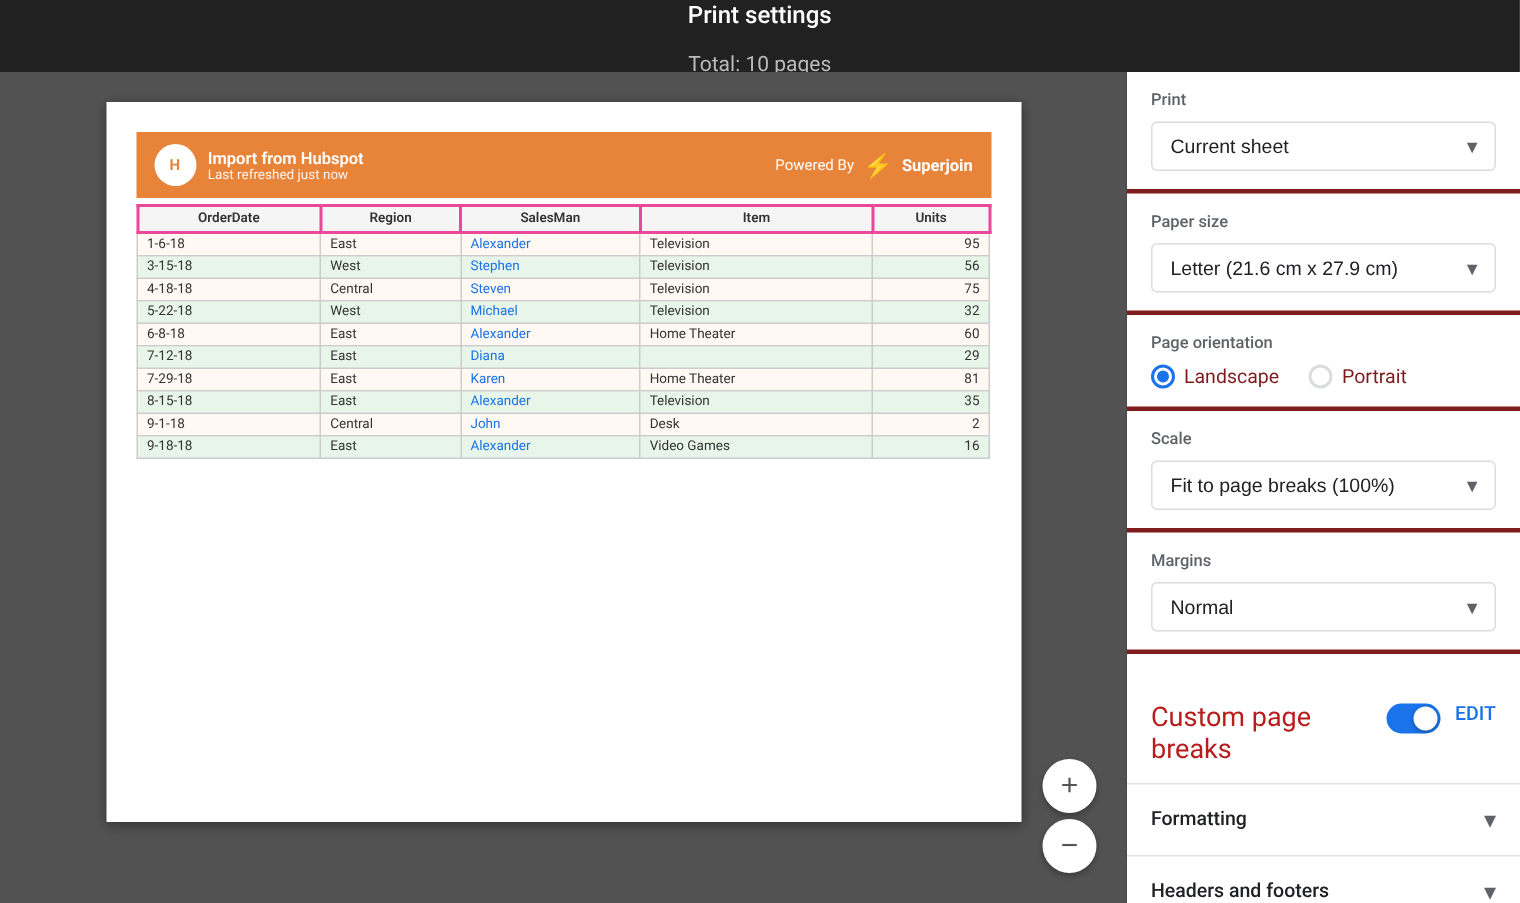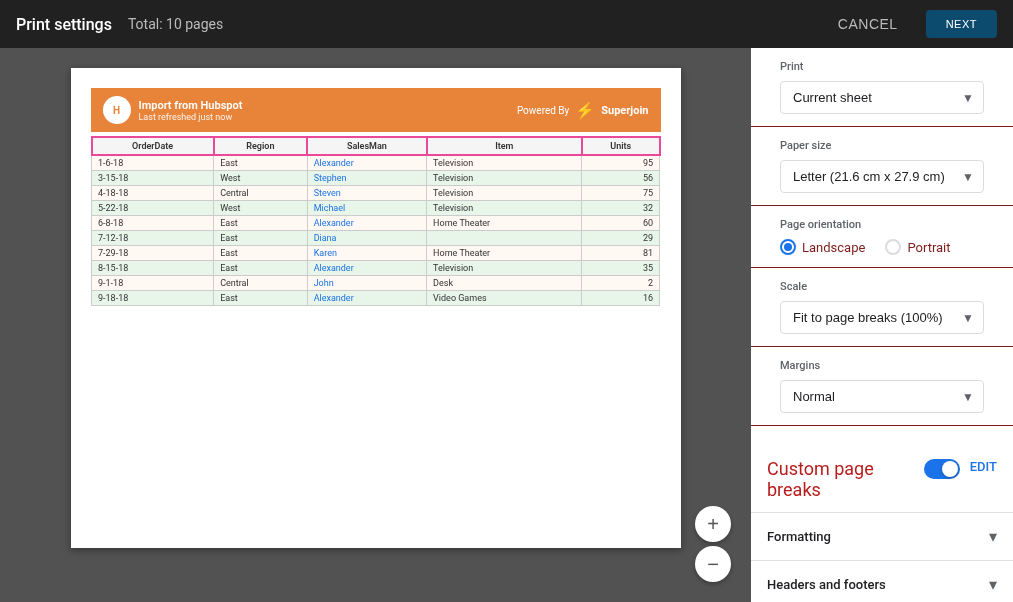--- a/index.html
+++ b/index.html
@@ -15,20 +15,21 @@
 
     
     .header {
       background: #212121;
       height: 48px;
       display: flex;
       align-items: center;
       padding: 0 16px;
       flex-shrink: 0;
       gap: 16px;
+      flex-direction: column;
     }
     .header-title {
       color: #fff;
       font-size: 16px;
       font-weight: 500;
     }
     .header-subtitle {
       color: #bbb;
       font-size: 14px;
     }
@@ -173,22 +174,22 @@
     
     .settings-panel {
       width: 262px;
       background: #fff;
       overflow-y: auto;
       flex-shrink: 0;
       padding: 0;
     }
 
     .settings-section {
-      padding: 12px 29px;
-      border-bottom: 1px solid #7f1d1d;
+      padding: 12px 16px;
+      border-bottom: 3px solid #7f1d1d;
     }
 
     .settings-label {
       font-size: 11px;
       color: #5f6368;
       margin-bottom: 8px;
       font-weight: 500;
     }
 
     .select-wrapper {

